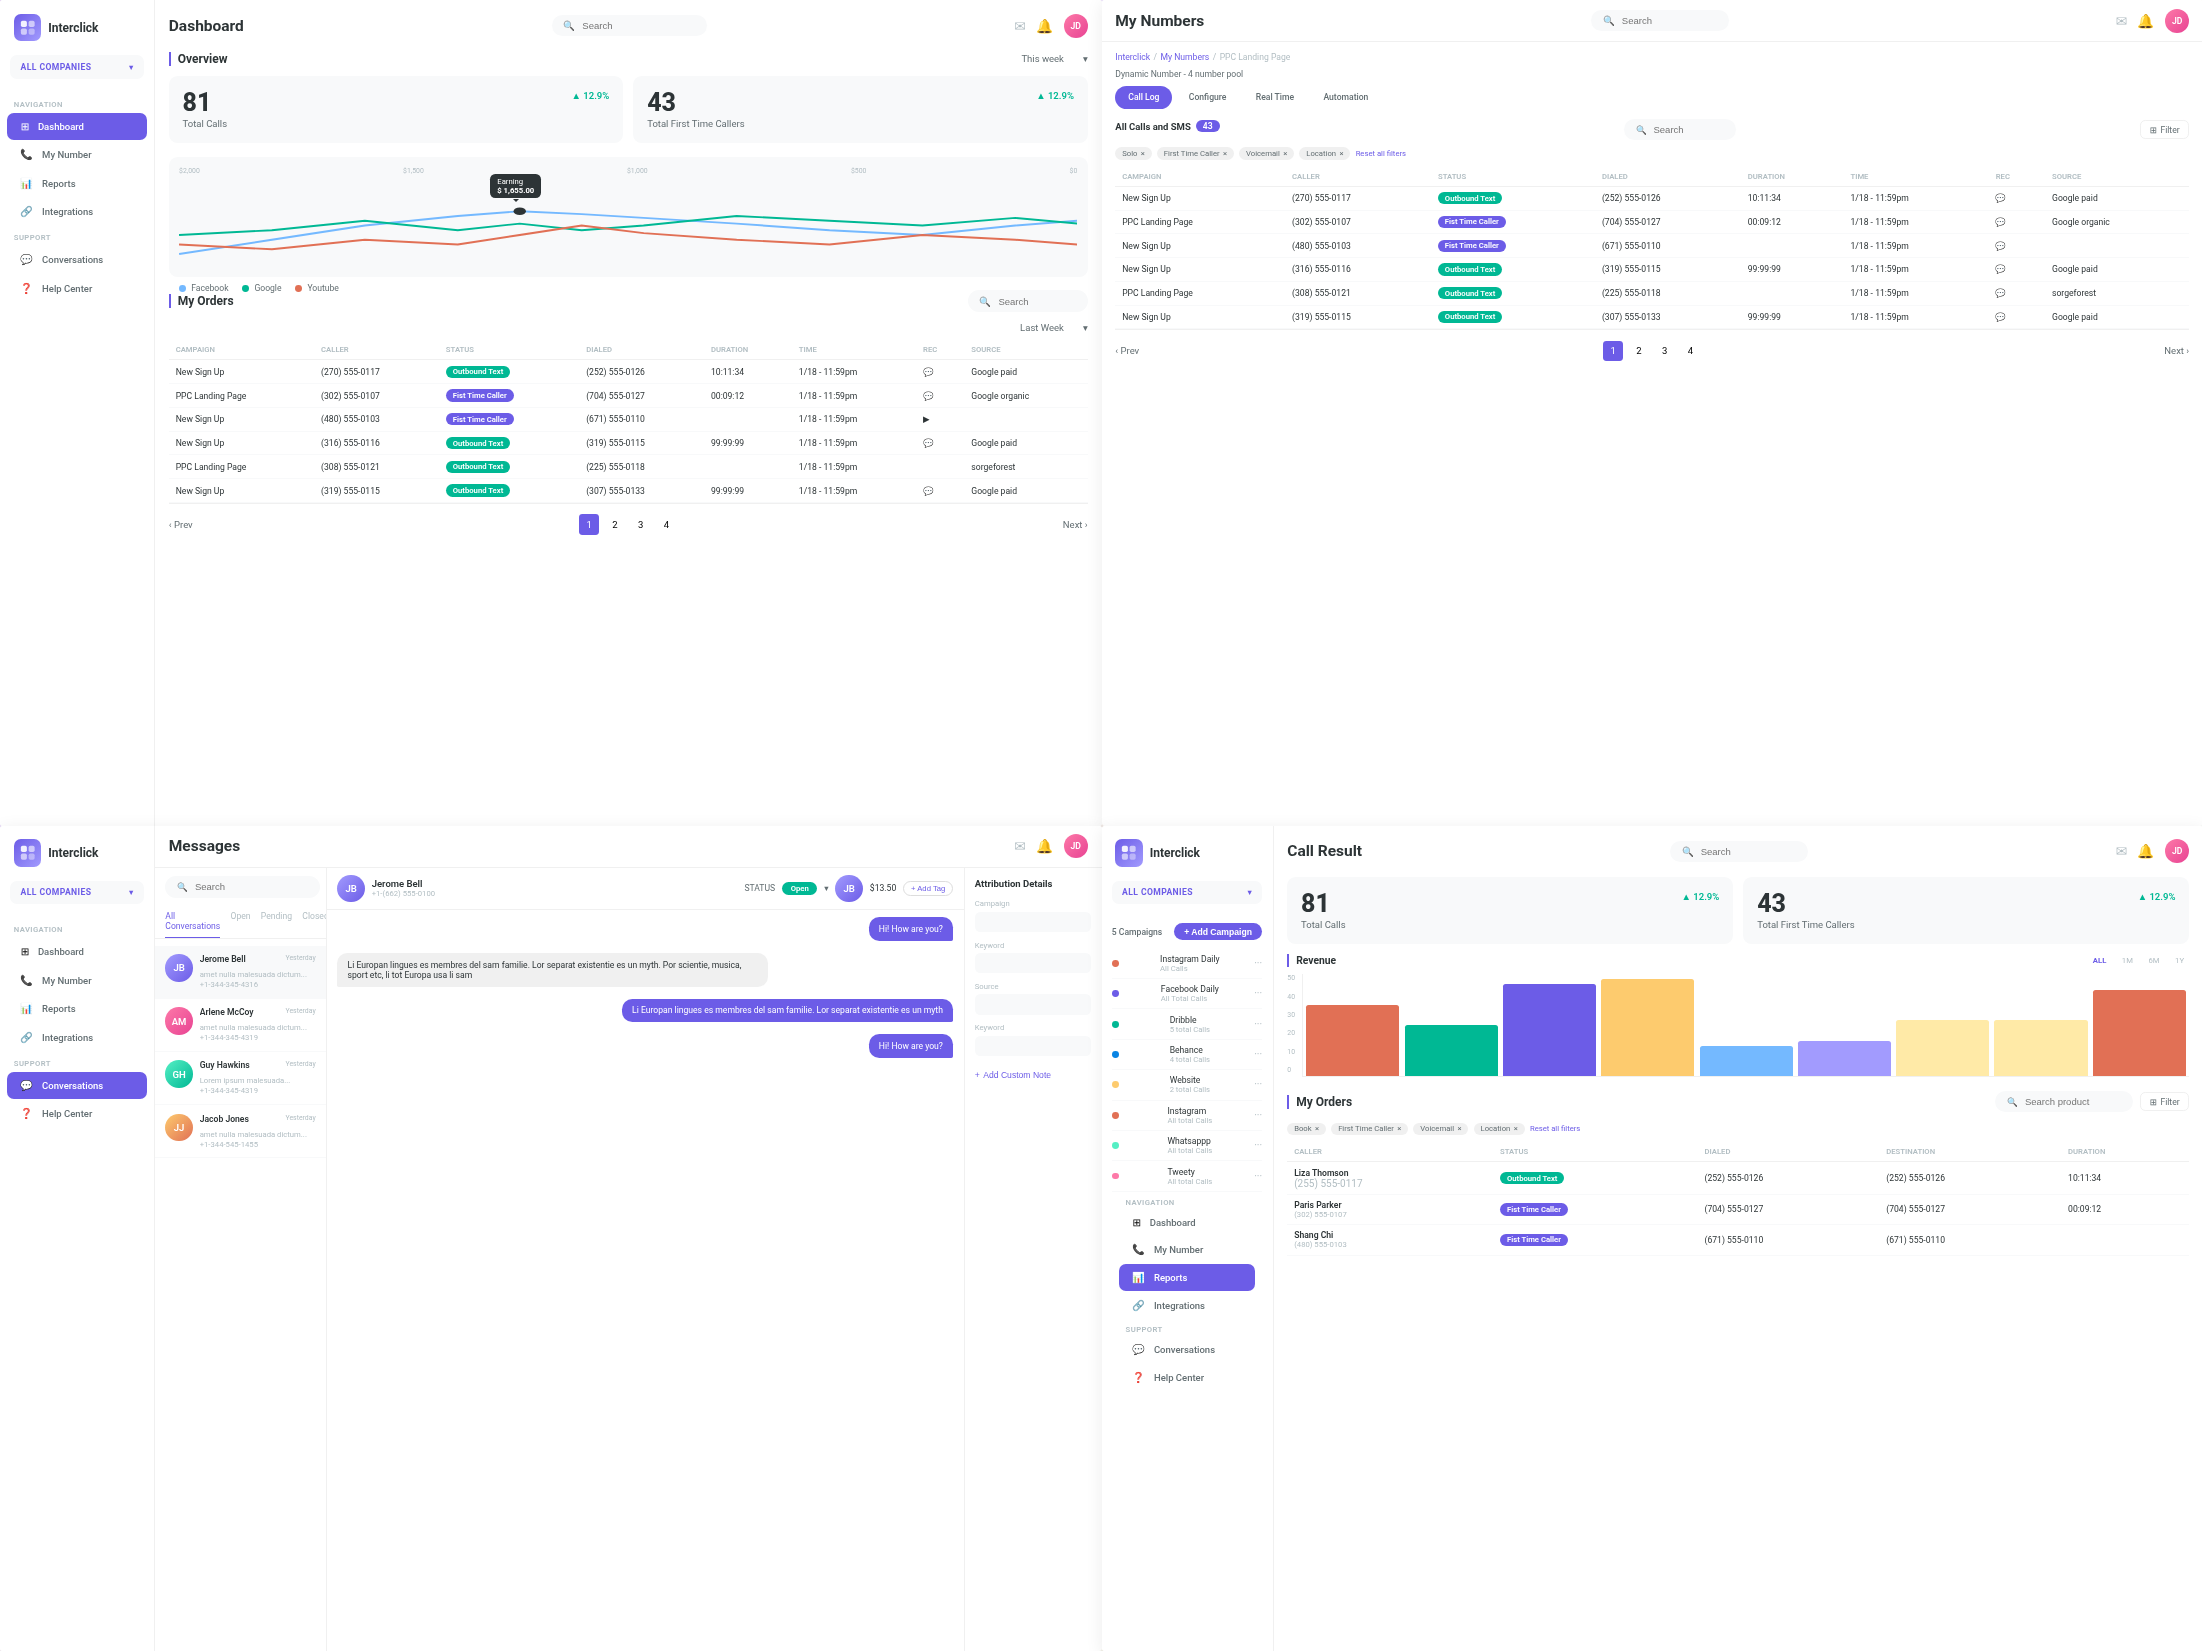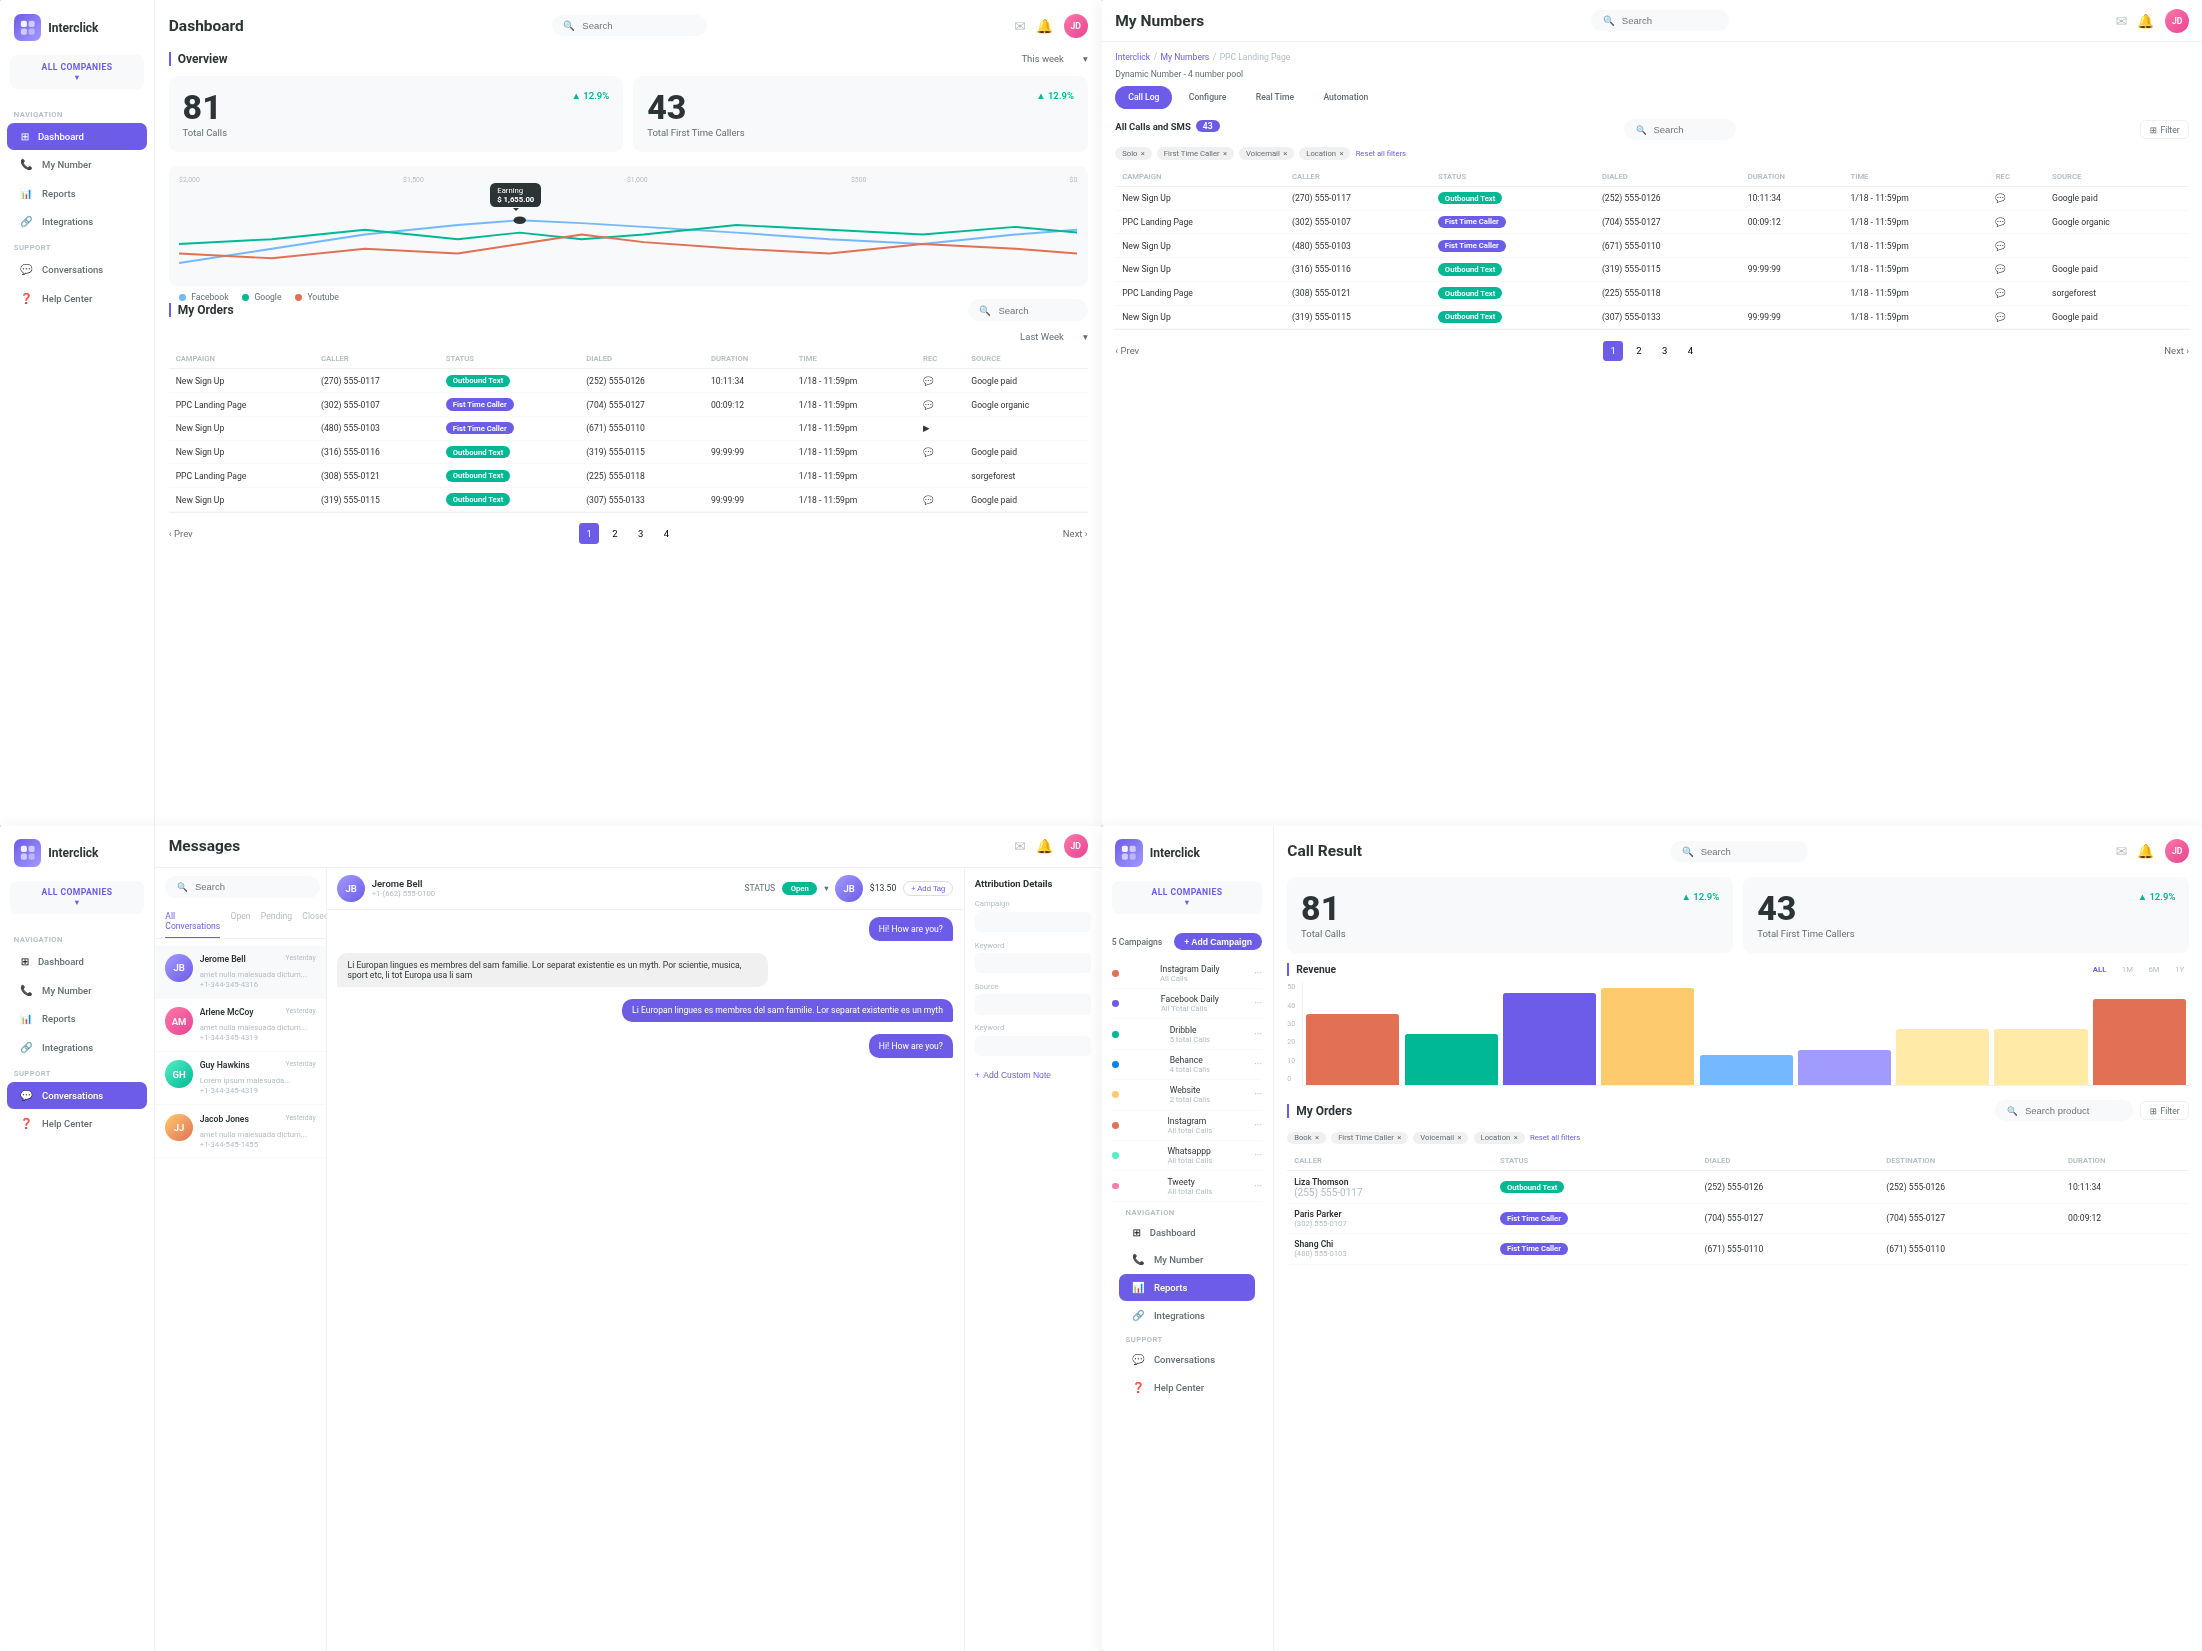--- a/index.html
+++ b/index.html
@@ -64,21 +64,20 @@
 
     .company-selector {
       margin: 0 10.3px 13.8px;
       background: #f8f9fa;
       border-radius: 6.9px;
       padding: 6.9px 10.3px;
       display: flex;
       align-items: center;
       justify-content: space-between;
       cursor: pointer;
-      flex-direction: column;
     }
 
     .company-selector-text {
       font-size: 8.6px;
       font-weight: 700;
       color: #6c5ce7;
       letter-spacing: 0.4px;
     }
 
     .nav-section-label {
@@ -208,21 +207,21 @@
       margin-bottom: 13.8px;
     }
 
     .stat-card {
       background: #f8f9fa;
       border-radius: 8.6px;
       padding: 13.8px;
     }
 
     .stat-value {
-      font-size: 34px;
+      font-size: 25px;
       font-weight: 800;
       color: #2d3436;
       line-height: 1;
     }
 
     .stat-change {
       font-size: 9.5px;
       color: #00b894;
       font-weight: 600;
     }

